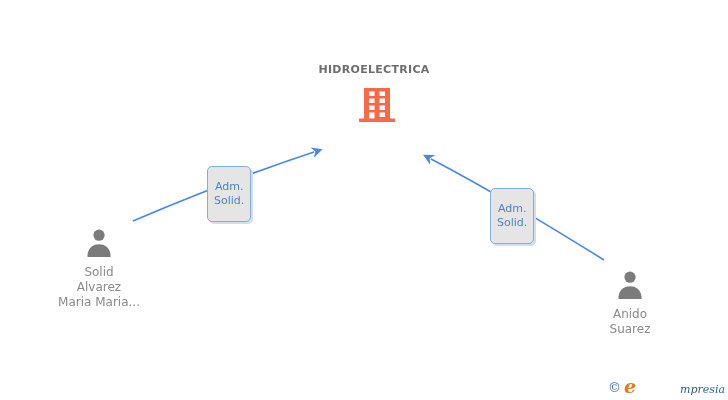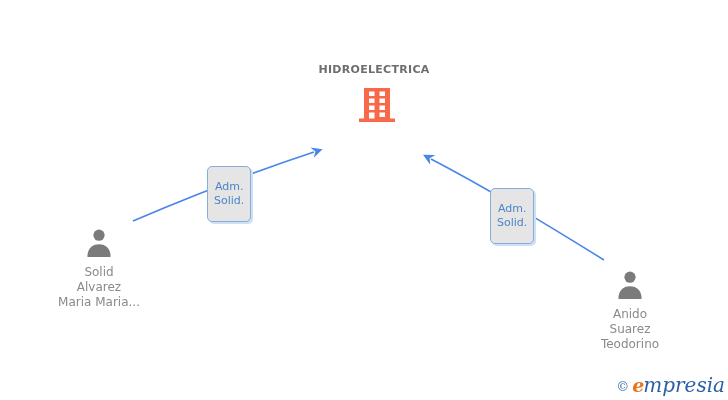--- a/index.html
+++ b/index.html
@@ -79,22 +79,23 @@
   }
   .wm-e {
     color: #E8771F;
     font-size: 19px;
     font-style: italic;
     font-weight: bold;
     letter-spacing: -1px;
   }
   .wm-rest {
     color: #2D5FA6;
-    font-size: 20px;
+    font-size: 11px;
     font-style: italic;
+    padding-left: 45px;
   }
 </style>
 </head>
 <body>
 
 <div class="canvas">
 
   <svg class="arrows" width="728" height="400" viewBox="0 0 728 400">
     <defs>
       <marker id="arrowhead" viewBox="0 0 11 11" refX="2" refY="5.5" markerWidth="11" markerHeight="11" markerUnits="userSpaceOnUse" orient="auto">
@@ -142,21 +143,20 @@
   <div class="person-node right">
     <span>
       <svg width="30" height="30" viewBox="0 0 30 30">
         <circle cx="15" cy="7.2" r="5.6" fill="#7B7B7B"></circle>
         <path d="M3.5,29 L3.5,26.5 C4.5,19.5 9,16.3 15,16.3 C21,16.3 25.5,19.5 26.5,26.5 L26.5,29 Z" fill="#7B7B7B"></path>
       </svg>
     </span>
     <div class="person-name">
       <div>Anido</div>
       <div>Suarez</div>
-      <div>Teodorino</div>
     </div>
   </div>
 
   <div class="rel-label left">
     <div>Adm.</div>
     <div>Solid.</div>
   </div>
   <div class="rel-label right">
     <div>Adm.</div>
     <div>Solid.</div>

